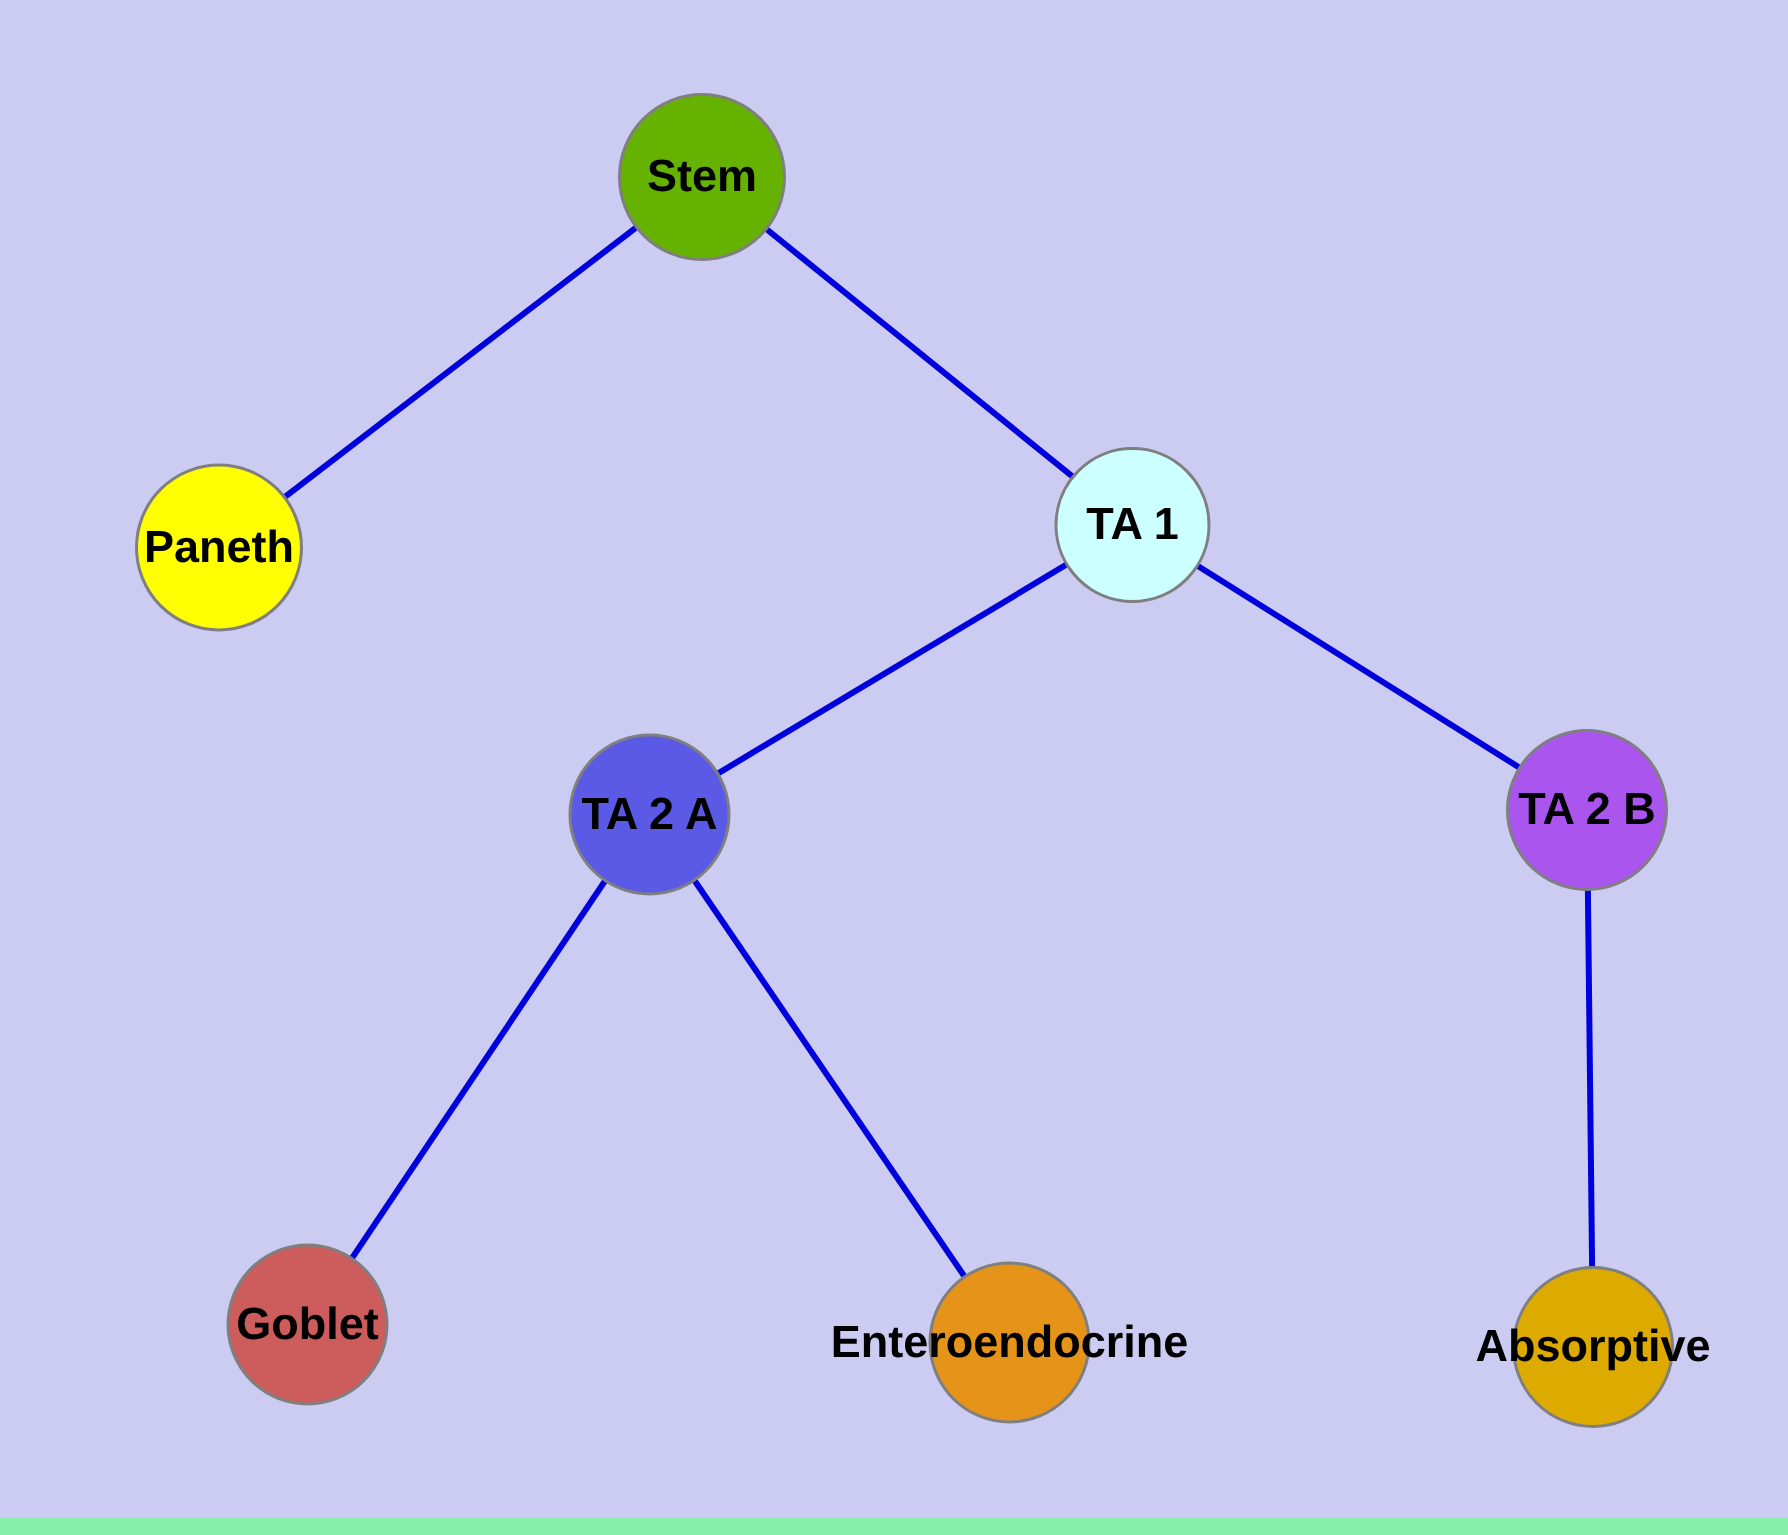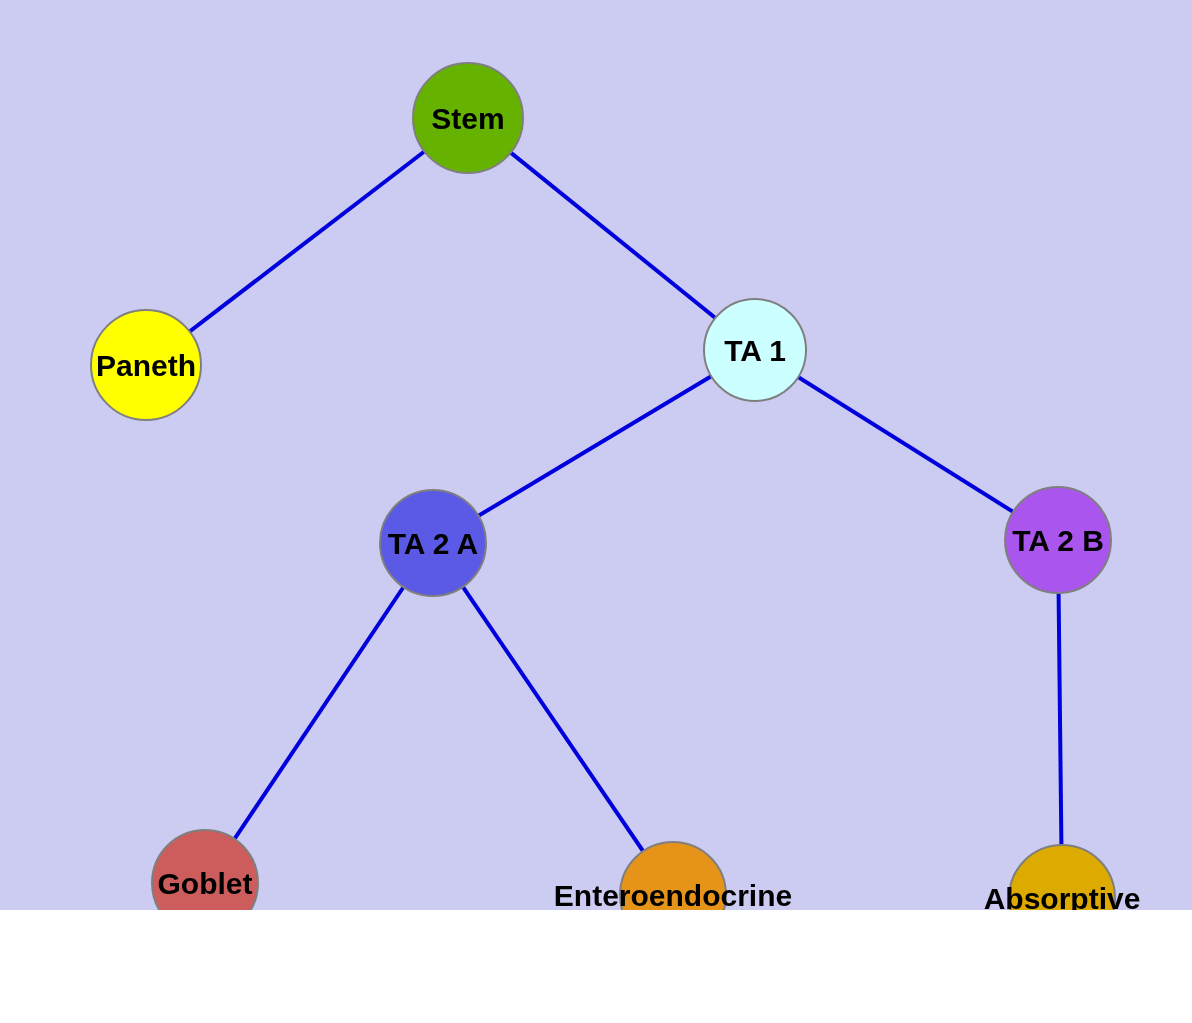--- a/index.html
+++ b/index.html
@@ -4,22 +4,22 @@
 <style>
   html, body {
     margin: 0;
     padding: 0;
     background: #ffffff;
     font-family: "Liberation Sans", sans-serif;
   }
   #stage {
     position: relative;
     width: 1192px;
-    height: 910px;
-    background: #7dd3fc;
+    height: 1023px;
+    background: #86efac;
     overflow: hidden;
   }
   svg {
     display: block;
   }
   .node-circle {
     stroke-width: 2px;
     cursor: pointer;
   }
   .edge-line {

